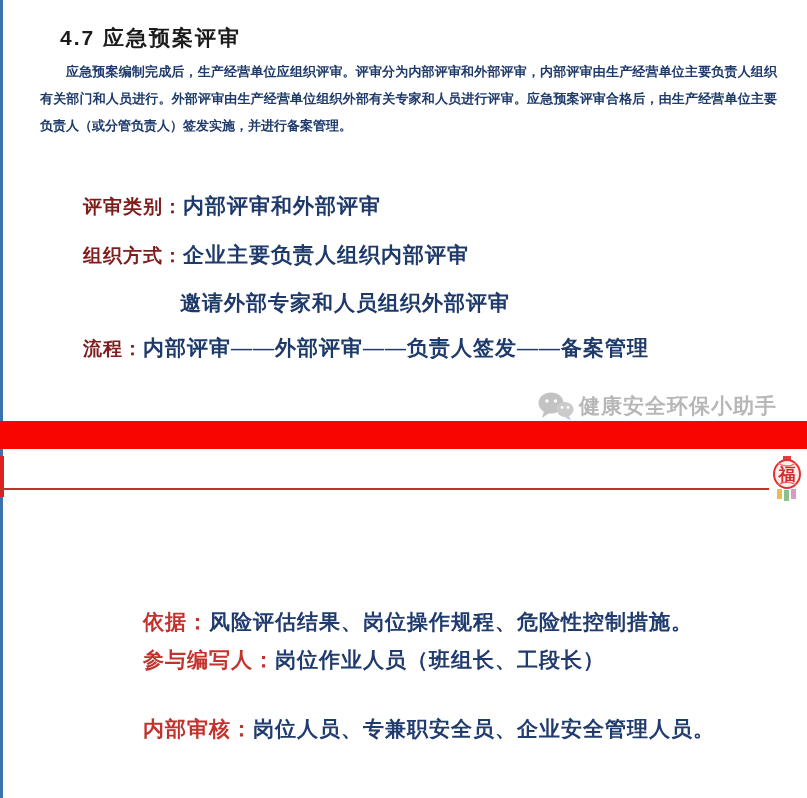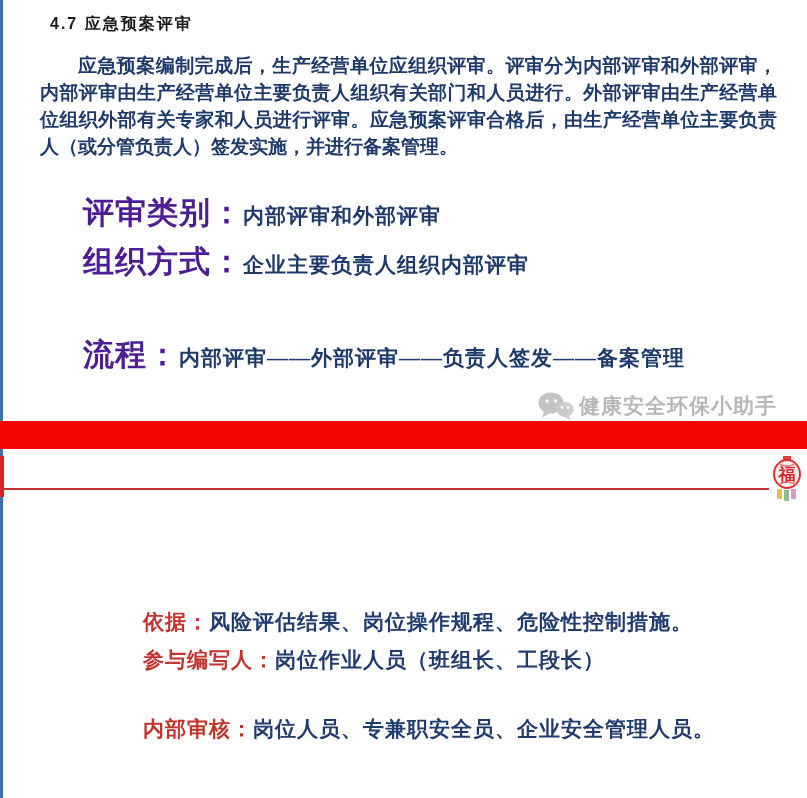--- a/index.html
+++ b/index.html
@@ -3,31 +3,31 @@
 <meta charset="utf-8">
 <style>
   html,body{margin:0;padding:0;background:#ffffff;}
   .page{
     position:relative;width:807px;height:798px;background:#ffffff;overflow:hidden;
     font-family:"Liberation Sans",sans-serif;
   }
   .left-line{position:absolute;left:0;top:0;width:3px;height:798px;background:#3b72ab;}
   
   .heading{
-    position:absolute;left:44px;top:8px;margin:6px;
-    font-size:16px;font-weight:bold;color:#1b1b1b;letter-spacing:2px;
+    position:absolute;left:44px;top:8px;margin:16px;
+    font-size:21px;font-weight:bold;color:#1b1b1b;letter-spacing:2px;
     font-family:"Liberation Sans",sans-serif;
   }
   .paragraph{
-    position:absolute;left:40px;top:52px;width:737px;margin:0;
-    font-size:19px;line-height:27px;color:#1e3a6b;text-align:justify;text-indent:2em;
+    position:absolute;left:40px;top:58px;width:737px;margin:0;
+    font-size:13px;line-height:27px;color:#1e3a6b;text-align:justify;text-indent:2em;
     font-family:"Liberation Serif",serif;font-weight:600;
   }
   .row{position:absolute;white-space:nowrap;font-family:"Liberation Serif",serif;}
-  .row .rlabel{font-size:31px;font-weight:bold;color:#4c1d95;letter-spacing:1px;}
+  .row .rlabel{font-size:19px;font-weight:bold;color:#7f1d1d;letter-spacing:1px;}
   .row .rvalue{font-size:21px;color:#1e3a6b;font-weight:600;letter-spacing:1px;}
   .row1{left:83px;top:192px;}
   .row2{left:83px;top:241px;}
   .row3{left:180px;top:289px;}
   .row4{left:83px;top:334px;}
   
   .watermark{
     position:absolute;top:391px;right:30px;display:flex;align-items:center;gap:5px;
     color:#b7b7b7;font-size:21px;letter-spacing:1px;font-weight:bold;
   }
@@ -57,20 +57,23 @@
   <p class="paragraph">应急预案编制完成后，生产经营单位应组织评审。评审分为内部评审和外部评审，内部评审由生产经营单位主要负责人组织有关部门和人员进行。外部评审由生产经营单位组织外部有关专家和人员进行评审。应急预案评审合格后，由生产经营单位主要负责人（或分管负责人）签发实施，并进行备案管理。</p>
 
   <div class="row row1">
     <span class="rlabel">评审类别：</span><span class="rvalue">内部评审和外部评审</span>
   </div>
 
   <div class="row row2">
     <span class="rlabel">组织方式：</span><span class="rvalue">企业主要负责人组织内部评审</span>
   </div>
 
+  <div class="row row3">
+    <span class="rvalue">邀请外部专家和人员组织外部评审</span>
+  </div>
 
   <div class="row row4">
     <span class="rlabel">流程：</span><span class="rvalue">内部评审——外部评审——负责人签发——备案管理</span>
   </div>
 
   <div class="watermark">
     <span style="display:inline-block;line-height:0;">
       <svg width="37" height="30" viewBox="0 0 37 30">
         <ellipse cx="14" cy="12" rx="12.5" ry="10.5" fill="#c3c3c3"></ellipse>
         <polygon points="7,20 5,27 13,21.5" fill="#c3c3c3"></polygon>

